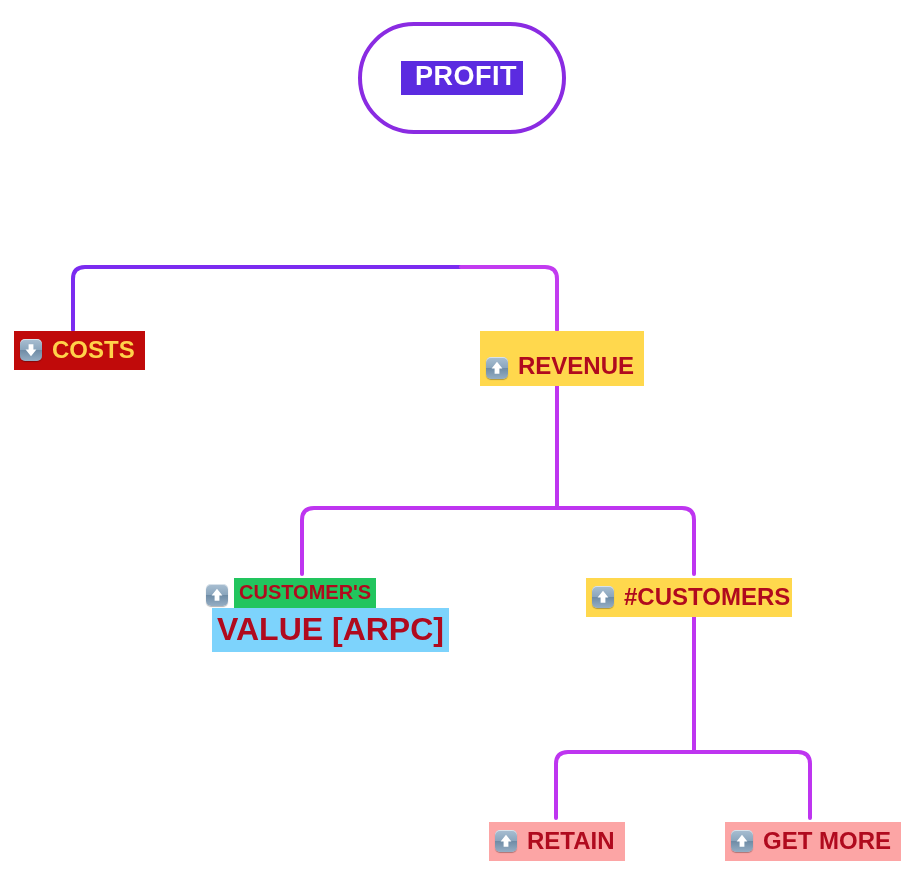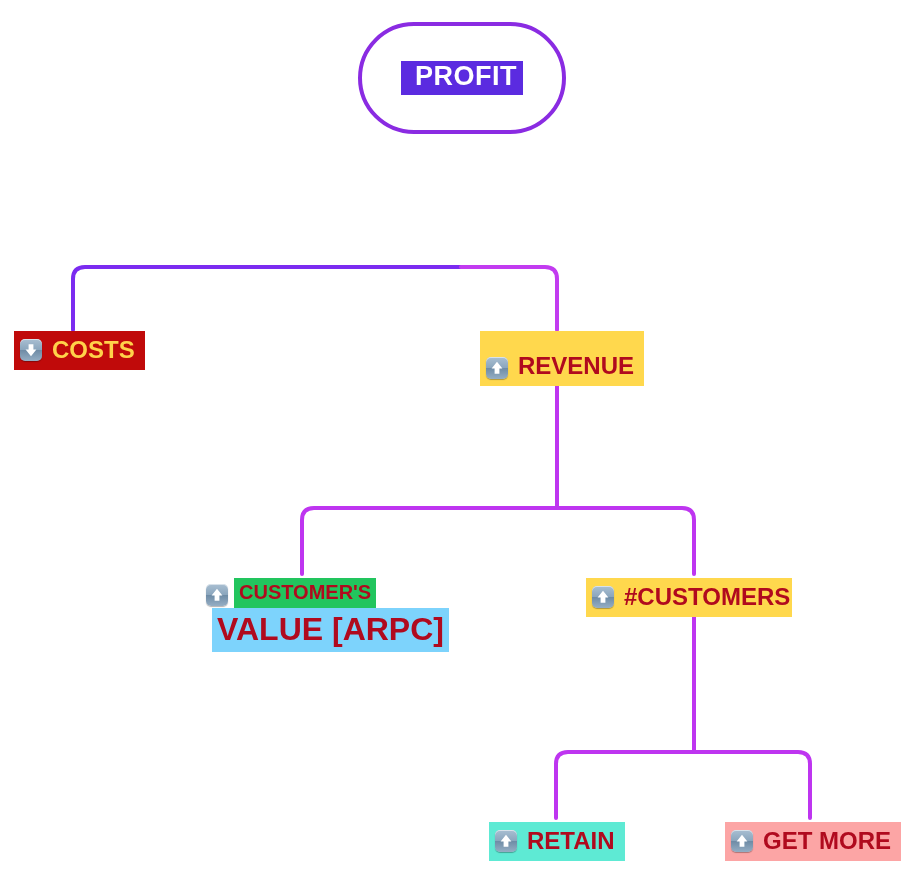--- a/index.html
+++ b/index.html
@@ -174,21 +174,21 @@
     <span class="node-icon">
       <svg width="22" height="22" viewBox="0 0 22 22">
         <path d="M11 4.8 L16.4 11.4 L13.4 11.4 L13.4 16.8 L8.6 16.8 L8.6 11.4 L5.6 11.4 Z" fill="#ffffff"></path>
       </svg>
     </span>
     <span class="node-textwrap">
       <span class="node-line" style="color:#B00A1E; font-size:24px; padding:0 2px;">#CUSTOMERS</span>
     </span>
   </div>
 
-  <div class="node banded" style="left:489px; top:822px; background:#5eead4; padding:4px 8px 5px 6px;">
+  <div class="node banded" style="left:489px; top:822px; background:#fca5a5; padding:4px 8px 5px 6px;">
     <span class="node-icon">
       <svg width="22" height="22" viewBox="0 0 22 22">
         <path d="M11 4.8 L16.4 11.4 L13.4 11.4 L13.4 16.8 L8.6 16.8 L8.6 11.4 L5.6 11.4 Z" fill="#ffffff"></path>
       </svg>
     </span>
     <span class="node-textwrap">
       <span class="node-line" style="color:#B00A1E; font-size:24px; padding:0 2px;">RETAIN</span>
     </span>
   </div>
 

